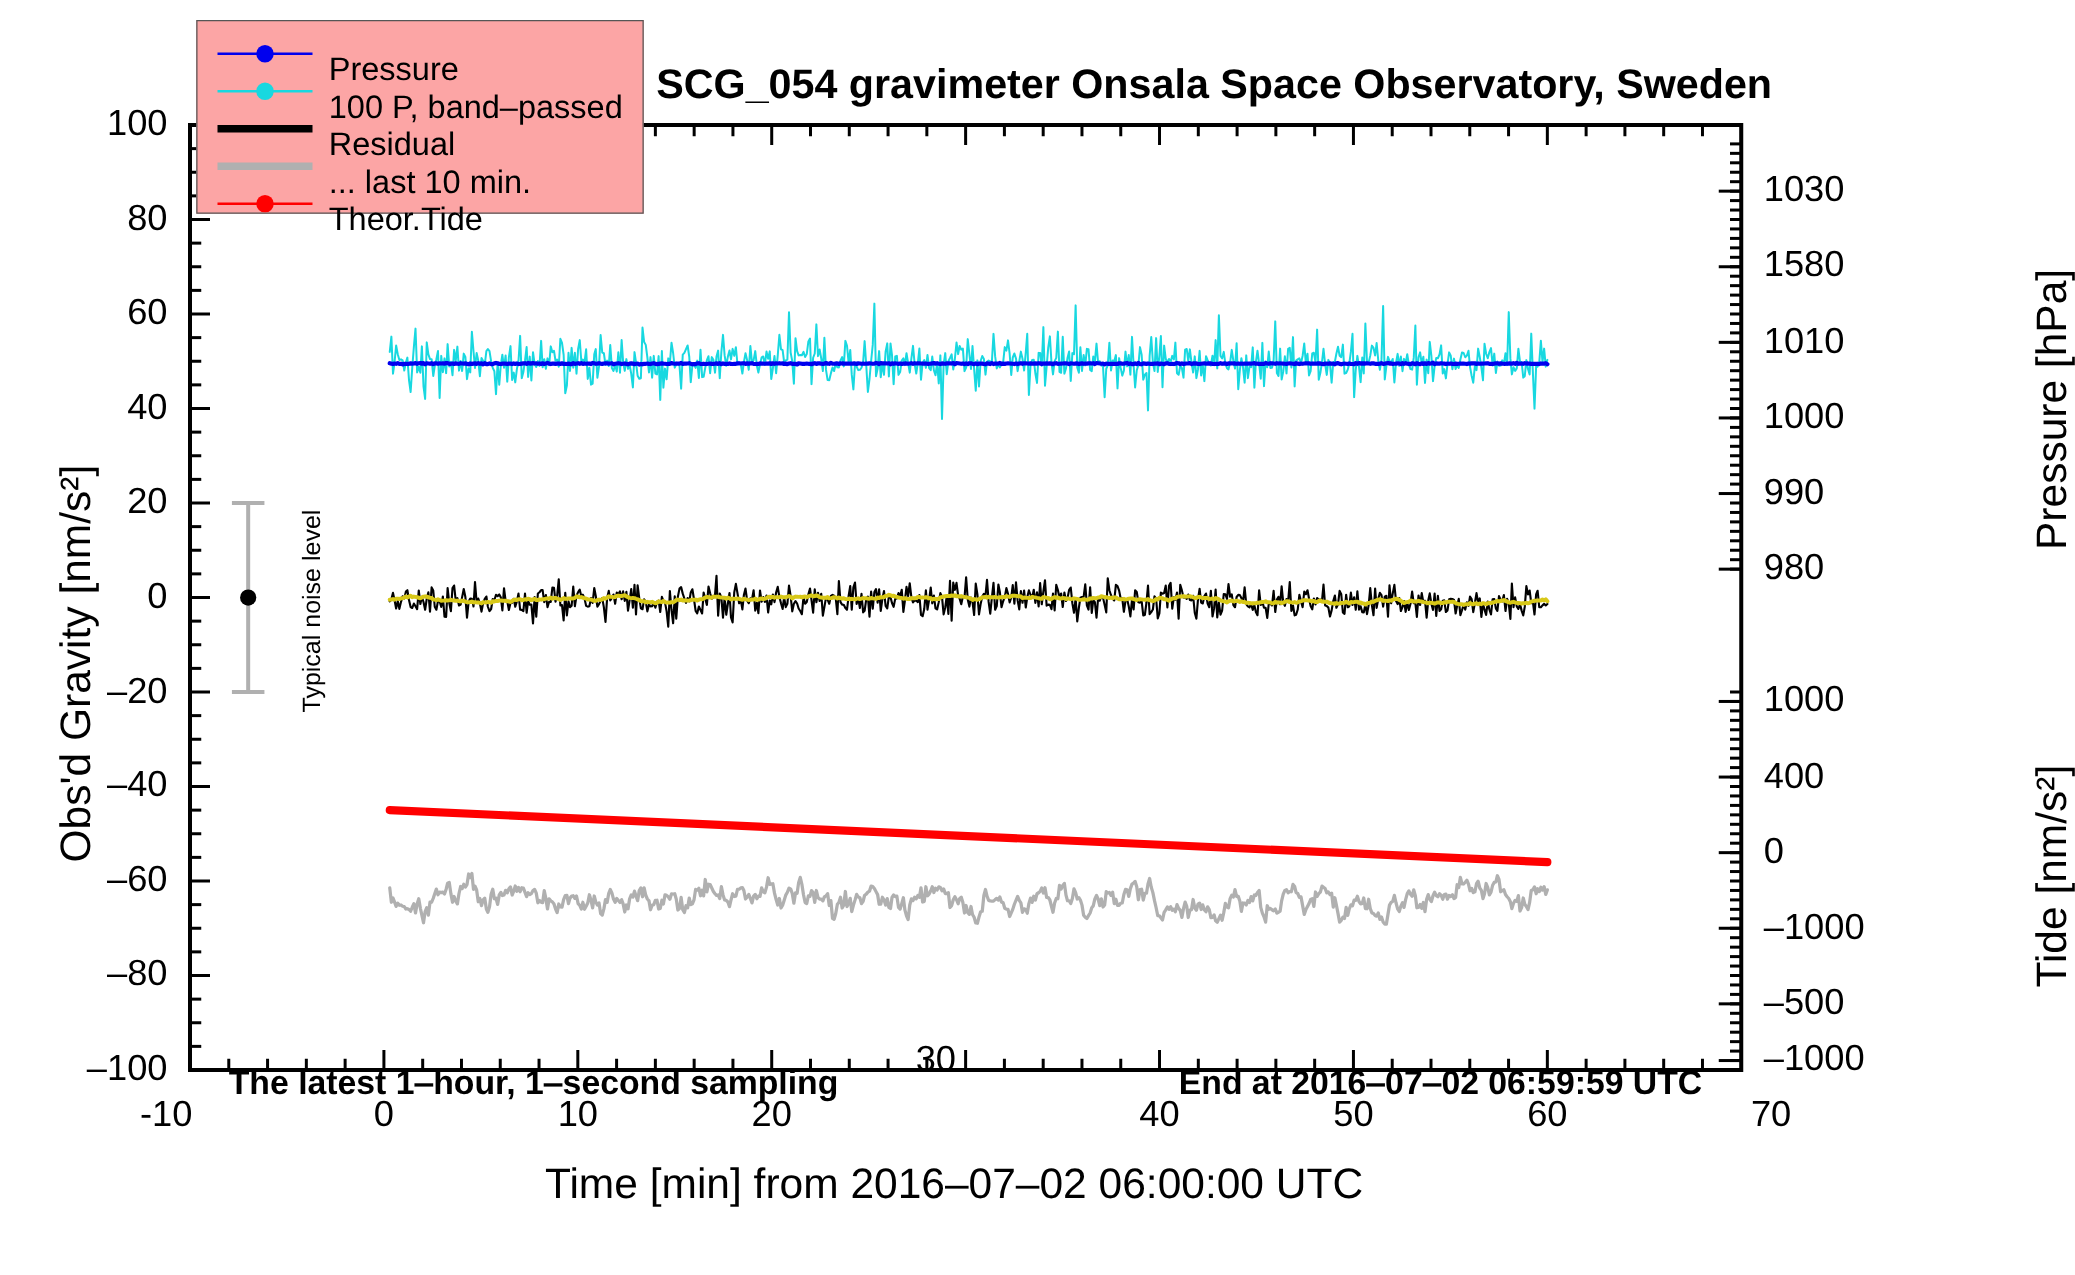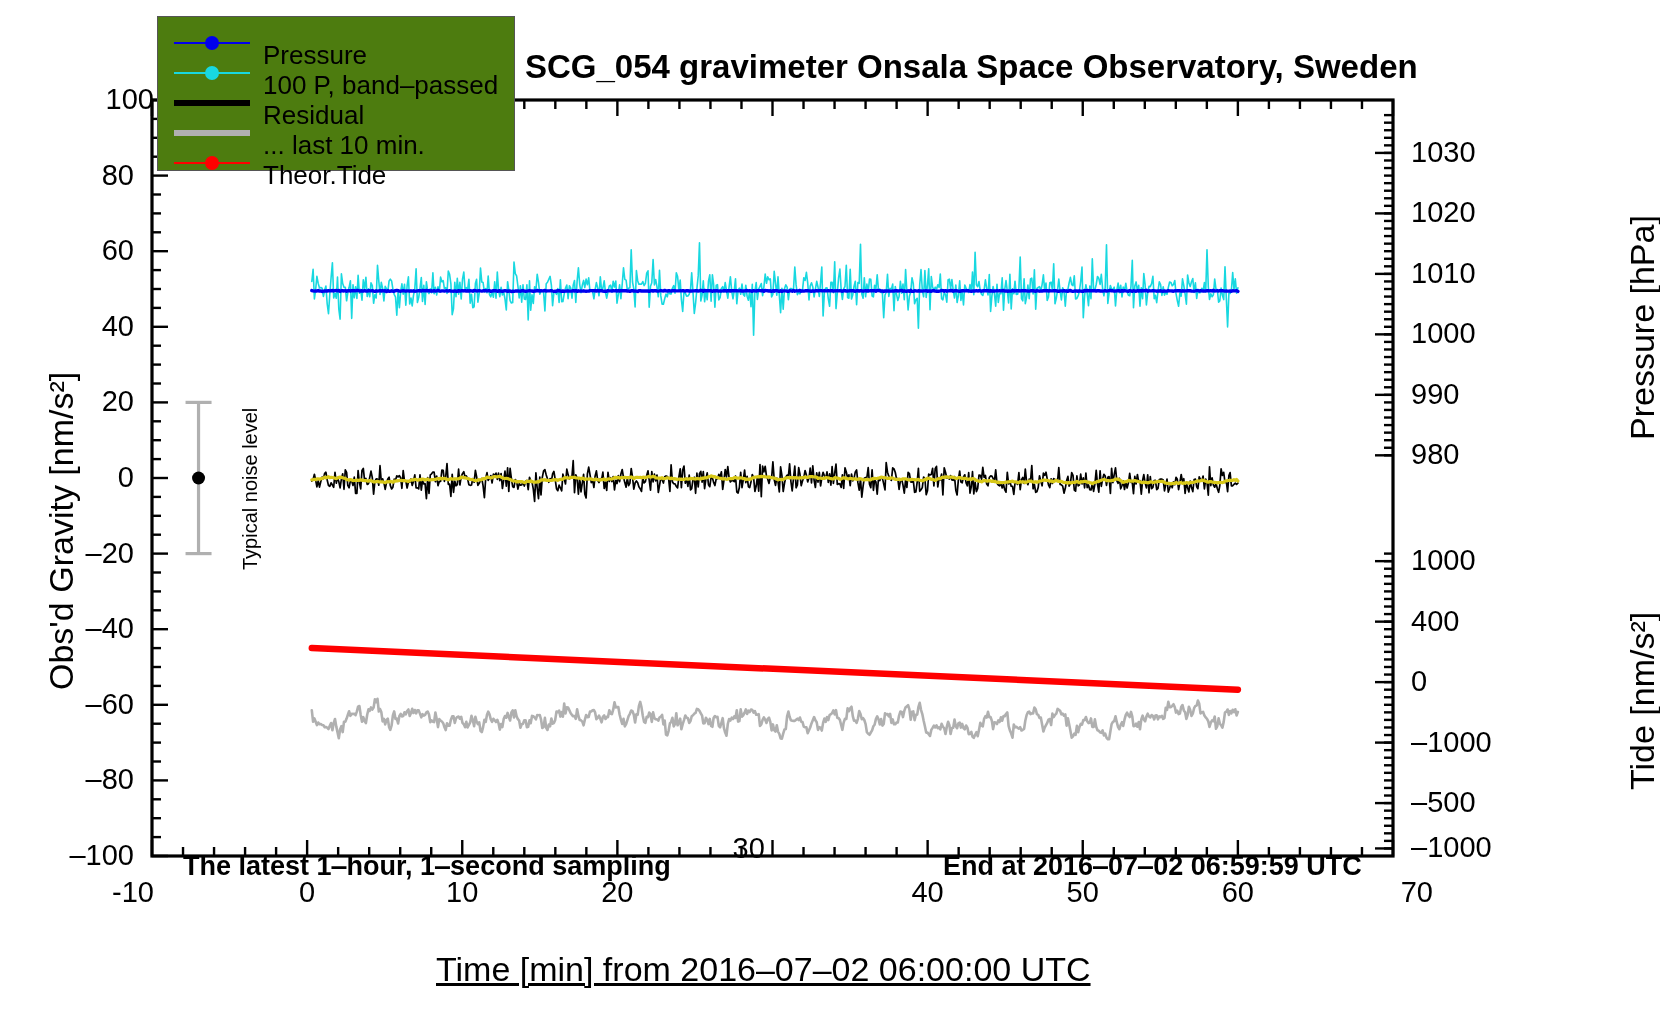--- a/index.html
+++ b/index.html
@@ -4,21 +4,21 @@
 <style>
   html,body{margin:0;padding:0;background:#fff;}
   body{width:1660px;height:1020px;position:relative;overflow:hidden;
        font-family:"Liberation Sans","DejaVu Sans",sans-serif;color:#000;}
   #stage{position:absolute;left:0;top:0;width:1660px;height:1020px;}
   svg.layer{position:absolute;left:0;top:0;width:1660px;height:1020px;}
   .txt{position:absolute;white-space:pre;line-height:1;}
   .tick-lbl{font-size:29px;}
   .axis-title{font-size:34px;}
   .annot{font-size:27px;font-weight:bold;}
-  .legend-box{position:absolute;background:#4d7c0f;border:1px solid #555;}
+  .legend-box{position:absolute;background:#fca5a5;border:1px solid #555;}
   .legend-lbl{font-size:26px;}
   .title{font-size:33px;font-weight:bold;}
   .noise-lbl{font-size:20px;}
   .rot-cw{transform-origin:0 0;transform:rotate(-90deg);}
 </style>
 </head>
 <body>
 
 <div id="stage">
 
@@ -257,21 +257,21 @@
       <circle cx="198.5375" cy="478" r="6.5" fill="#000"></circle>
     </svg>
 
   <div class="txt title" id="chart-title" style="left:525px;top:50px;text-align:center;">SCG_054 gravimeter Onsala Space Observatory, Sweden</div>
 
   <div class="txt axis-title rot-cw" style="left:44px;top:690px;">Obs'd Gravity [nm/s²]</div>
 
   <div class="txt axis-title rot-cw" style="left:1625px;top:440px;">Pressure [hPa]</div>
   <div class="txt axis-title rot-cw" style="left:1625px;top:790px;">Tide [nm/s²]</div>
 
-  <div class="txt axis-title" style="left:436px;top:952px;text-decoration:underline;">Time [min] from 2016‒07‒02 06:00:00 UTC</div>
+  <div class="txt axis-title" style="left:436px;top:930px;">Time [min] from 2016‒07‒02 06:00:00 UTC</div>
 
   <div class="txt noise-lbl rot-cw" style="left:240px;top:570px;">Typical noise level</div>
 
   <div class="txt annot" style="left:183px;top:853px;">The latest 1‒hour, 1‒second sampling</div>
   <div class="txt annot" style="left:943px;top:853px;">End at 2016‒07‒02 06:59:59 UTC</div>
 
   <div class="legend-box" style="left:157px;top:16px;width:356px;height:153px;">
     <svg id="legend-svg" width="356" height="153" style="position:absolute;left:0;top:0;">
         <line x1="16" x2="92" y1="26" y2="26" stroke="#0000ee" stroke-width="2"></line>
         <circle cx="54" cy="26" r="7" fill="#0000ee"></circle>
@@ -283,35 +283,35 @@
         <circle cx="54" cy="146" r="7" fill="#ff0000"></circle>
       </svg>
     <div class="txt legend-lbl" style="left:105px;top:25px;">Pressure</div>
     <div class="txt legend-lbl" style="left:105px;top:55px;">100 P, band‒passed</div>
     <div class="txt legend-lbl" style="left:105px;top:85px;">Residual</div>
     <div class="txt legend-lbl" style="left:105px;top:115px;">... last 10 min.</div>
     <div class="txt legend-lbl" style="left:105px;top:145px;">Theor.Tide</div>
   </div>
 
   <div id="ytick-left">
-      <div class="txt tick-lbl" style="top: 85px; left: 0px; width: 134px; text-align: right; padding-left: 20px;">100</div>
+      <div class="txt tick-lbl" style="top: 85px; left: 0px; width: 134px; text-align: right;">100</div>
       <div class="txt tick-lbl" style="top: 160.6px; left: 0px; width: 134px; text-align: right;">80</div>
       <div class="txt tick-lbl" style="top: 236.2px; left: 0px; width: 134px; text-align: right;">60</div>
       <div class="txt tick-lbl" style="top: 311.8px; left: 0px; width: 134px; text-align: right;">40</div>
       <div class="txt tick-lbl" style="top: 387.4px; left: 0px; width: 134px; text-align: right;">20</div>
       <div class="txt tick-lbl" style="top: 463px; left: 0px; width: 134px; text-align: right;">0</div>
       <div class="txt tick-lbl" style="top: 538.6px; left: 0px; width: 134px; text-align: right;">‒20</div>
       <div class="txt tick-lbl" style="top: 614.2px; left: 0px; width: 134px; text-align: right;">‒40</div>
       <div class="txt tick-lbl" style="top: 689.8px; left: 0px; width: 134px; text-align: right;">‒60</div>
       <div class="txt tick-lbl" style="top: 765.4px; left: 0px; width: 134px; text-align: right;">‒80</div>
       <div class="txt tick-lbl" style="top: 841px; left: 0px; width: 134px; text-align: right;">‒100</div>
     </div>
   <div id="ytick-press">
       <div class="txt tick-lbl" style="top: 137.92px; left: 1411px;">1030</div>
-      <div class="txt tick-lbl" style="top: 198.4px; left: 1411px;">1020</div>
+      <div class="txt tick-lbl" style="top: 198.4px; left: 1411px;">1580</div>
       <div class="txt tick-lbl" style="top: 258.88px; left: 1411px;">1010</div>
       <div class="txt tick-lbl" style="top: 319.36px; left: 1411px;">1000</div>
       <div class="txt tick-lbl" style="top: 379.84px; left: 1411px;">990</div>
       <div class="txt tick-lbl" style="top: 440.32px; left: 1411px;">980</div>
     </div>
   <div id="ytick-tide">
       <div class="txt tick-lbl" style="top: 546.16px; left: 1411px;">1000</div>
       <div class="txt tick-lbl" style="top: 606.64px; left: 1411px;">400</div>
       <div class="txt tick-lbl" style="top: 667.12px; left: 1411px;">0</div>
       <div class="txt tick-lbl" style="top: 727.6px; left: 1411px;">‒1000</div>

